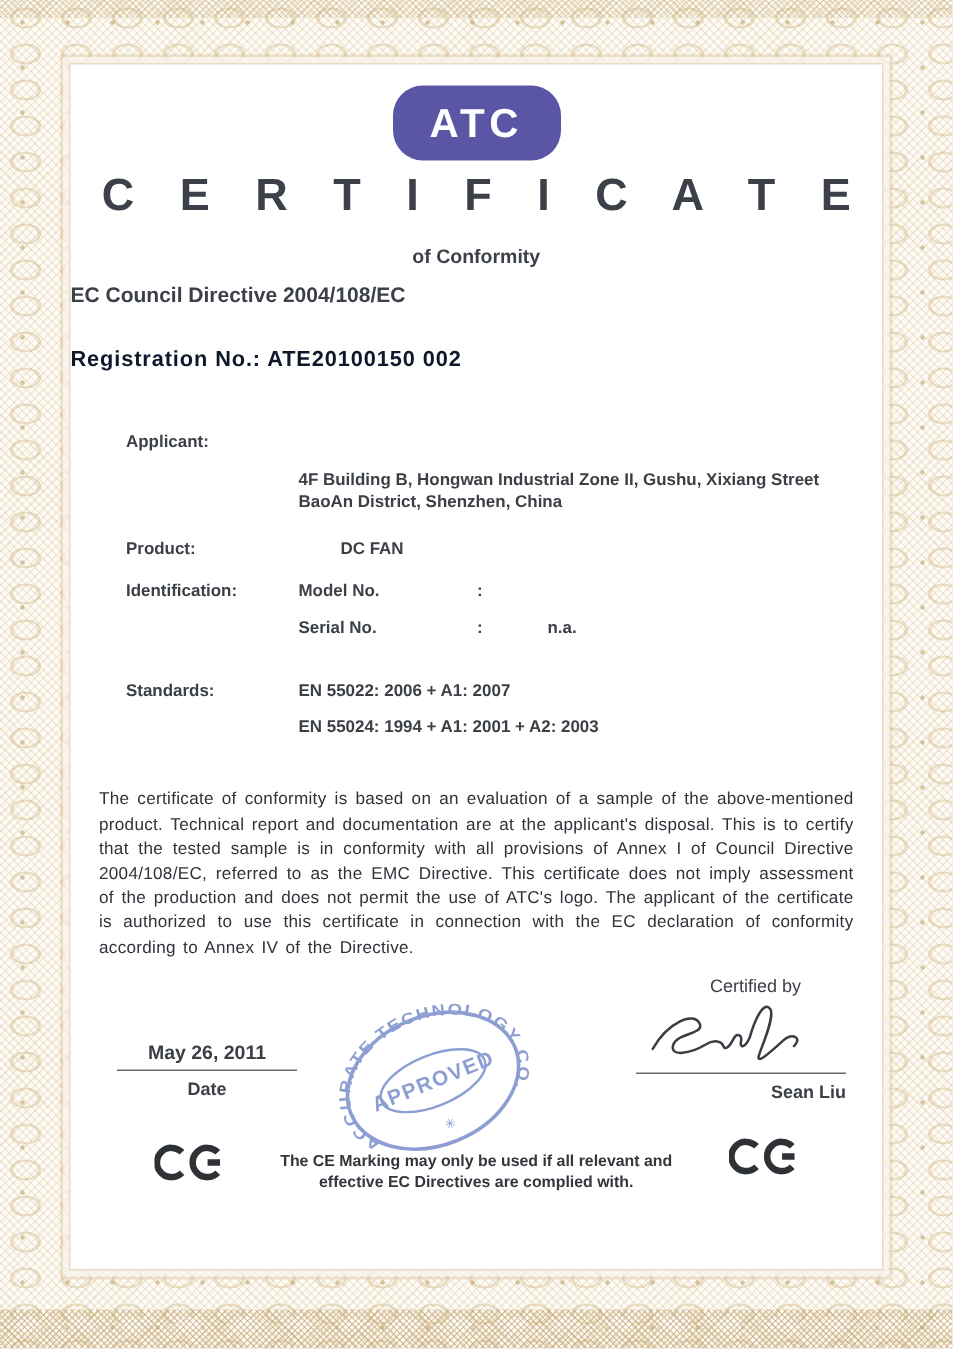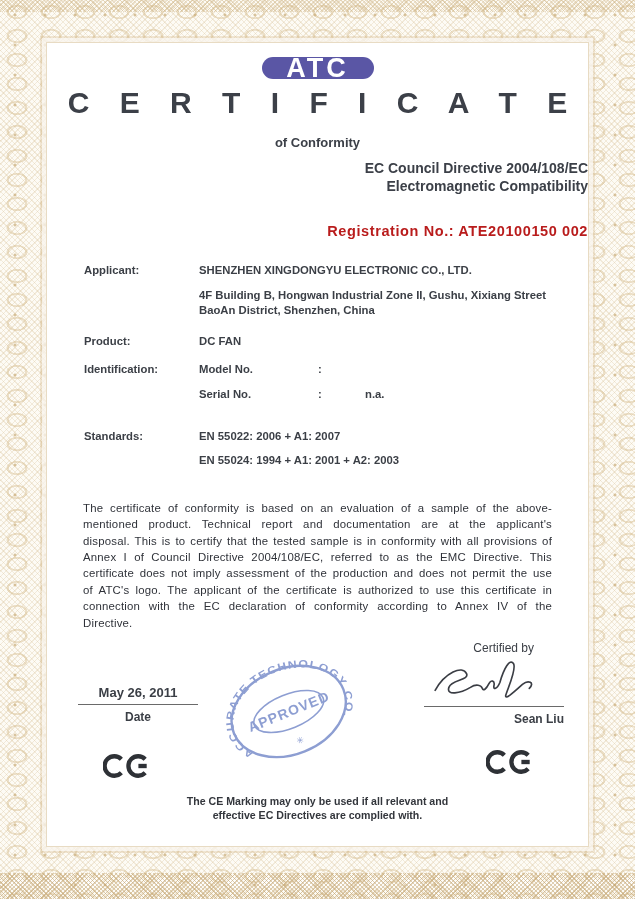--- a/index.html
+++ b/index.html
@@ -35,93 +35,91 @@
   .content {
     position:absolute; left:46px; right:46px; top:42px; bottom:52px;
     background:#ffffff;
     border:1px solid rgba(214,190,146,.55);
     box-shadow: 0 0 0 4px rgba(255,255,255,.65), 0 0 0 6px rgba(214,190,146,.35);
     overflow:hidden;
     color:#3b3f46;
   }
 
   .logo {
-    width:112px; height:22px; margin:14px auto 0; border-radius:20px;
+    width:112px; height:50px; margin:14px auto 0; border-radius:20px;
     background:#5a56a5; color:#ffffff; display:flex; align-items:center; justify-content:center;
     font-size:27px; font-weight:700; letter-spacing:3px;
   }
   .title {
     margin-top:7px; text-align:center; font-size:30px; font-weight:700;
     letter-spacing:11px; color:#3c4048; padding-left:11px;
   }
   .subtitle { margin-top:15px; text-align:center; font-size:13px; font-weight:700; color:#3c4048; }
-  .directive { margin-top:9px; text-align:right; font-size:14px; font-weight:700; line-height:1.32; color:#3c4048; }
-  .registration { margin-top:27px; text-align:right; font-size:14.5px; font-weight:700; letter-spacing:.6px; color:#b91c1c; }
-
-  .fields { margin-top:25px; padding:0 30px 0 37px; font-size:11.3px; font-weight:700; color:#3b3f46; }
+  .directive { margin-top:9px; text-align:left; font-size:14px; font-weight:700; line-height:1.32; color:#3c4048; }
+  .registration { margin-top:27px; text-align:left; font-size:14.5px; font-weight:700; letter-spacing:.6px; color:#0f172a; }
+
+  .fields { margin-top:41px; padding:0 30px 0 37px; font-size:11.3px; font-weight:700; color:#3b3f46; }
   .frow { display:grid; grid-template-columns:115px 1fr; }
   .frow .lab { }
   .addr-row { margin-top:12px; }
   .addr-row .val { line-height:1.32; }
-  .product-row { margin-top:17px; }
+  .product-row { margin-top:17px;gap:28px; }
   .ident-row { margin-top:16px; }
   .subgrid { display:grid; grid-template-columns:88px 16px 1fr;gap:31px; }
   .models { line-height:1.3; }
   .serial-row { margin-top:13px; }
   .standards-row { margin-top:30px; }
   .standards-row .std2 { margin-top:12px; }
 
   .paragraph {
-    margin-top:34px; padding:0 36px; text-align:justify;
+    margin-top:34px; padding:0 19px; text-align:justify;
     font-size:11.4px; font-weight:400; line-height:1.44; color:#2f3239;
     letter-spacing:.2px; word-spacing:1.5px;
   }
 
   .bottom-area { position:relative; margin-top:4px; height:166px; }
   .certified { position:absolute; top:6px; right:54px; font-size:12px; font-weight:400; }
   .sig-wrap { position:absolute; top:20px; right:24px; width:140px; text-align:right; }
   .sig-wrap svg { display:block; }
   .sig-line { border-bottom:1.5px solid #6a6a6a; }
   .sig-name { margin-top:5px; font-size:12px; font-weight:700; }
   .date-wrap { position:absolute; top:50px; left:31px; width:120px; text-align:center; }
   .date-val { font-size:13px; font-weight:700; padding-bottom:4px; border-bottom:1.5px solid #6a6a6a;text-align:center; }
   .date-lab { margin-top:5px; font-size:12px; font-weight:700; }
 
   .stamp { position:absolute; left:176px; top:20px; transform:rotate(-22deg); opacity:.88; }
 
   .ce-left { position:absolute; left:56px; top:112px; }
   .ce-right { position:absolute; right:50px; top:108px; }
-  .ce-note { position:absolute; left:120px; right:120px; top:124px; text-align:center; font-size:10.6px; font-weight:700; line-height:1.3; color:#33363c;margin-top:36px; }
+  .ce-note { position:absolute; left:120px; right:120px; top:124px; text-align:center; font-size:10.6px; font-weight:700; line-height:1.3; color:#33363c; }
 </style>
 </head>
 <body>
 
 <div class="page">
   <div class="band-top"></div>
   <div class="band-bottom"></div>
 
   <div class="content">
 
     <div class="logo">
       <span>ATC</span>
     </div>
 
     <div class="title">C E R T I F I C A T E</div>
     <div class="subtitle">of Conformity</div>
     <div class="directive">
       <div>EC Council Directive 2004/108/EC</div>
-      <div>Electromagnetic Compatibility</div>
     </div>
 
     <div class="registration">Registration No.: ATE20100150 002</div>
 
     <div class="fields">
       <div class="frow">
         <div class="lab">Applicant:</div>
-        <div class="val">SHENZHEN XINGDONGYU ELECTRONIC CO., LTD.</div>
       </div>
       <div class="frow addr-row">
         <div class="lab"></div>
         <div class="val">
           <div>4F Building B, Hongwan Industrial Zone II, Gushu, Xixiang Street</div>
           <div>BaoAn District, Shenzhen, China</div>
         </div>
       </div>
       <div class="frow product-row">
         <div class="lab">Product:</div>

